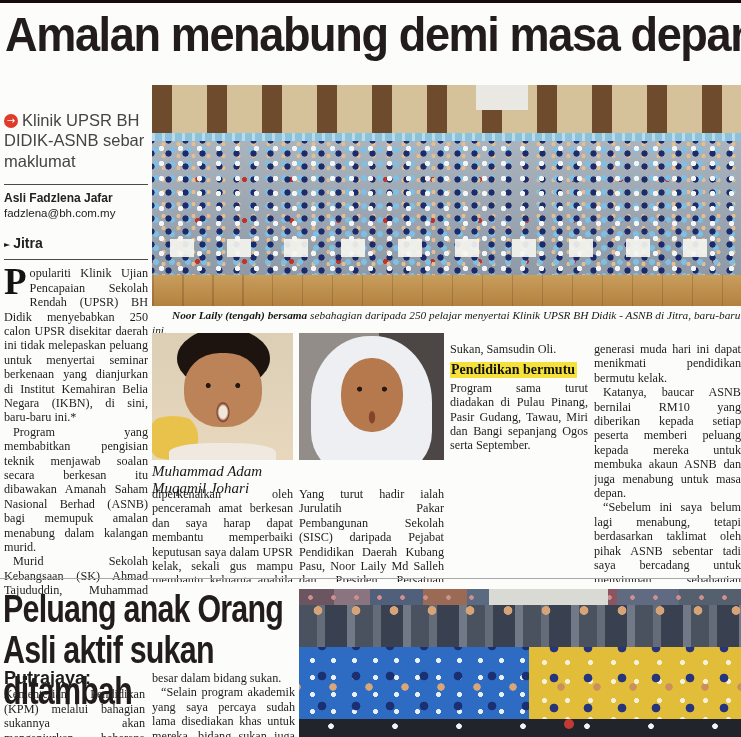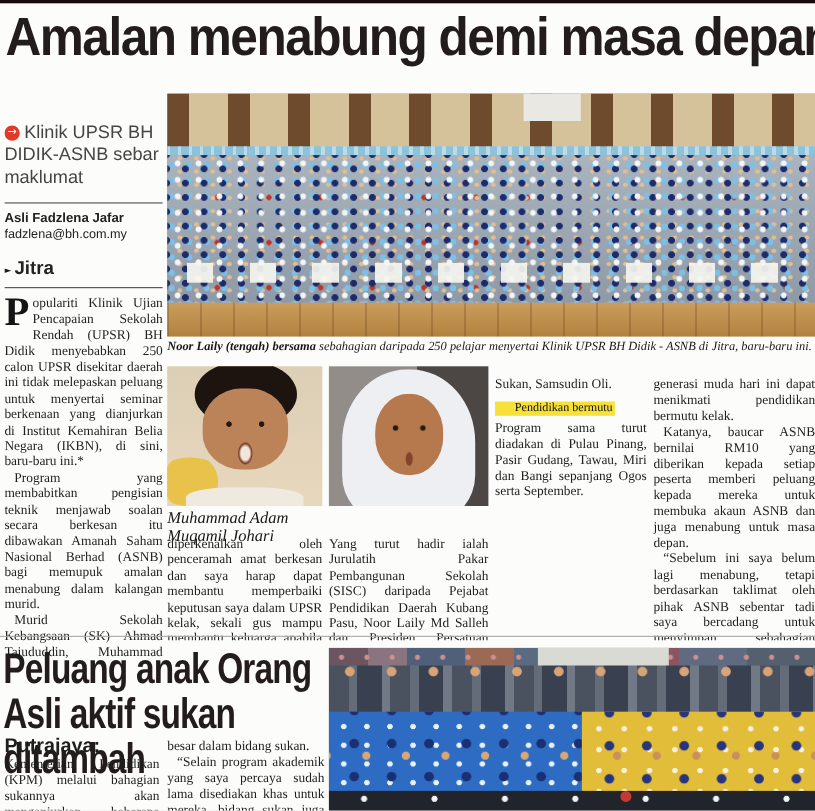--- a/index.html
+++ b/index.html
@@ -21,31 +21,31 @@
           background:#e03a2b;color:#fff;font-size:10px;line-height:14px;text-align:center;
           font-family:"DejaVu Sans",sans-serif;vertical-align:2px;margin-right:4px;}
   .byline-box{border-top:1px solid #4a4a4a;padding-top:6px;
           font-family:"Liberation Sans",sans-serif;color:#222;}
   .byline{font-weight:700;font-size:12px;line-height:1.25;}
   .email{font-size:11.5px;line-height:1.3;}
   .loc-box{border-bottom:1px solid #4a4a4a;padding:13px 0 7px 0;
           font-family:"Liberation Sans",sans-serif;}
   .loc-flag{font-size:8px;color:#1a1a1a;margin-right:3px;vertical-align:1px;
           font-family:"DejaVu Sans",sans-serif;}
-  .loc{font-weight:700;font-size:17px;color:#222;display:inline;}
+  .loc{font-weight:700;font-size:14px;color:#222;display:inline;}
   .bodytext{padding-top:6px;}
   .bodytext p{margin:0;font-size:12.2px;line-height:14.4px;color:#1e1e1e;text-align:justify;}
   .bodytext p + p{text-indent:9px;}
   .dropcap{float:left;font-weight:700;font-size:37px;line-height:29px;padding:1px 3px 0 0;color:#141414;}
   .subhead{margin:7px 0 3px 0 !important;text-indent:0 !important;text-align:left !important;}
-  .hl{background:#f6e13a;font-weight:400;font-size:11px;padding:0 2px 1px 18px;color:#111;}
+  .hl{background:#f6e13a;font-weight:700;font-size:14px;padding:0 2px 1px 1px;color:#111;}
   
   .capMain{position:absolute;left:152px;top:308px;width:589px;font-style:italic;
            font-size:11.3px;line-height:1.3;color:#171717;}
-  .capMain b{font-weight:700;}
+  .capMain b{font-weight:700;margin-left:20px;}
   .portCap{position:absolute;width:145px;font-style:italic;font-size:15px;color:#171717;}
   
   .tcol{position:absolute;overflow:hidden;}
   .col2{left:152px;top:481px;width:141px;height:95px;}
   .col3{left:299px;top:481px;width:145px;height:95px;}
   .col4{left:450px;top:336px;width:138px;height:240px;}
   .col5{left:594px;top:336px;width:147px;height:240px;}
   .divider{position:absolute;left:0;top:578px;width:741px;height:1px;background:#a8a8a8;}
   
   .a2c1{position:absolute;left:4px;top:665px;width:141px;height:72px;overflow:hidden;}

